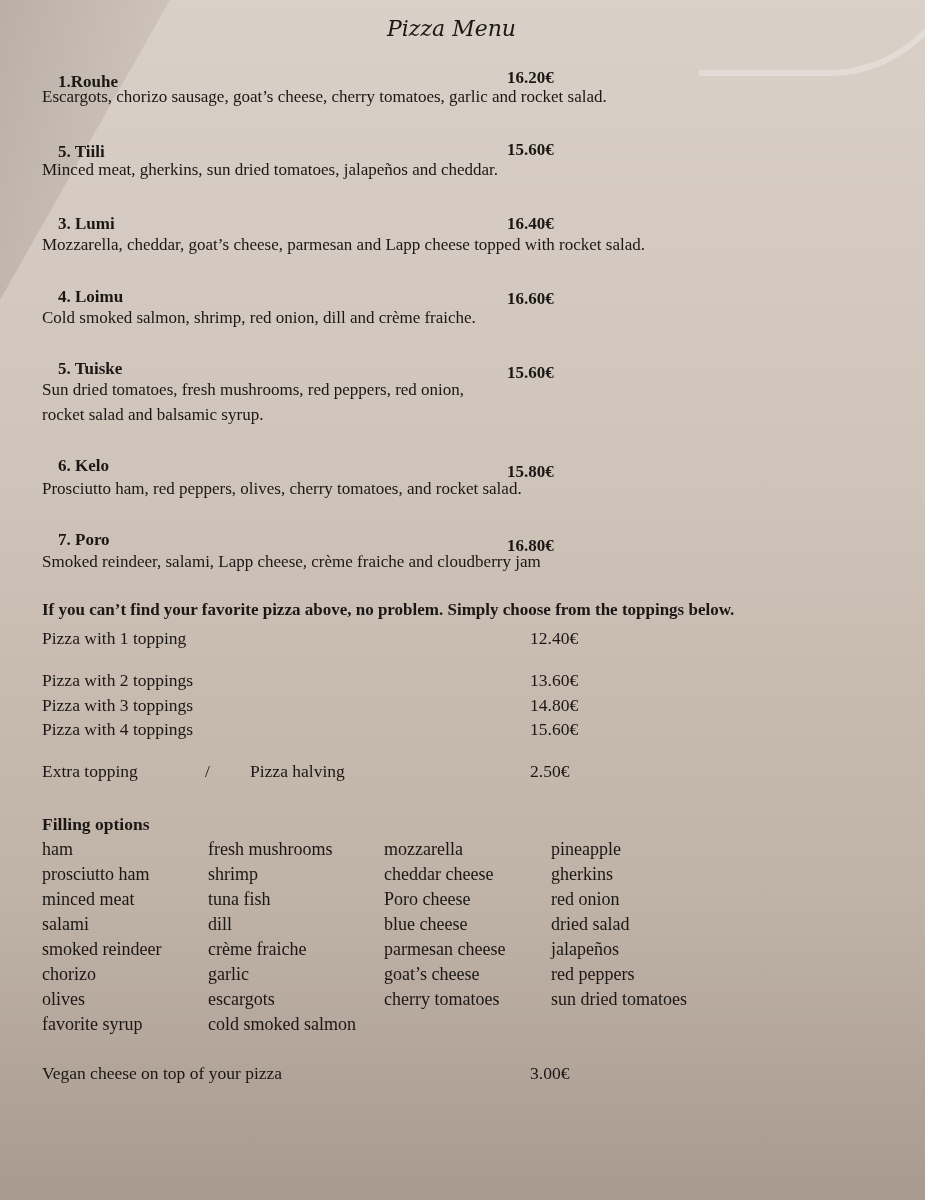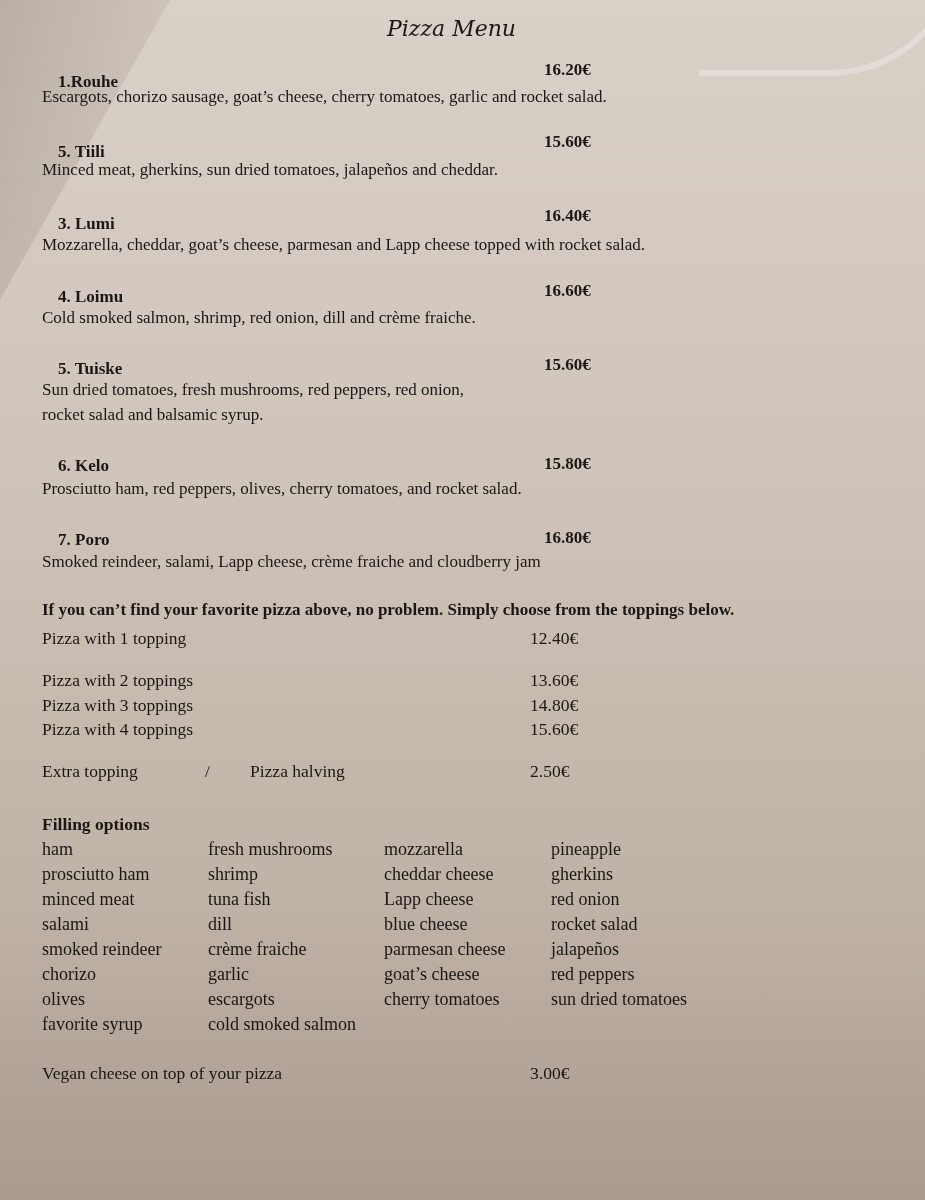--- a/index.html
+++ b/index.html
@@ -20,21 +20,21 @@
       border: 6px solid rgba(235,230,225,0.6); border-top: none; border-left: none;
       border-radius: 0 0 140px 0; pointer-events: none;
     }
     .page { position: absolute; left: 42px; top: 0; width: 860px; }
     .title {
       position: absolute; left: 345px; top: 16px;
       font-size: 22px; font-family: "DejaVu Serif", serif; font-style: italic;
     }
     .item { position: absolute; left: 0; width: 850px; }
     .item .name { position: absolute; left: 16px; font-weight: bold; font-size: 17px; }
-    .item .price { position: absolute; left: 502px; font-weight: bold; font-size: 17px; }
+    .item .price { position: absolute; left: 465px; font-weight: bold; font-size: 17px; margin-top: 8px; }
     .item .desc { position: absolute; left: 0; font-size: 17px; line-height: 25px; white-space: nowrap; }
     .note { position: absolute; left: 0; top: 597px; font-weight: bold; font-size: 17px; line-height: 25px; width: 760px; }
     .price-row { position: absolute; left: 0; font-size: 17.5px; }
     .price-row .val { position: absolute; left: 488px; }
     .extra { position: absolute; left: 0; top: 755px; font-size: 17.5px; margin-top: 6px; }
     .extra .slash { position: absolute; left: 163px; }
     .extra .halving { position: absolute; left: 208px; white-space: nowrap; }
     .extra .val { position: absolute; left: 488px; }
     .filling-title { position: absolute; left: 0; top: 814px; font-weight: bold; font-size: 17.5px; }
     .filling-grid { position: absolute; left: 0; top: 837px; font-size: 18px; }
@@ -140,31 +140,31 @@
       <div>tuna fish</div>
       <div>dill</div>
       <div>crème fraiche</div>
       <div>garlic</div>
       <div>escargots</div>
       <div>cold smoked salmon</div>
     </div>
     <div class="filling-col" style="left:342px">
       <div>mozzarella</div>
       <div>cheddar cheese</div>
-      <div>Lapp cheese</div>
+      <div>Poro cheese</div>
       <div>blue cheese</div>
       <div>parmesan cheese</div>
       <div>goat’s cheese</div>
       <div>cherry tomatoes</div>
     </div>
     <div class="filling-col" style="left:509px">
       <div>pineapple</div>
       <div>gherkins</div>
       <div>red onion</div>
-      <div>rocket salad</div>
+      <div>dried salad</div>
       <div>jalapeños</div>
       <div>red peppers</div>
       <div>sun dried tomatoes</div>
     </div>
   </div>
 
   <div class="vegan">
     <span>Vegan cheese on top of your pizza</span>
     <span class="val">3.00€</span>
   </div>

